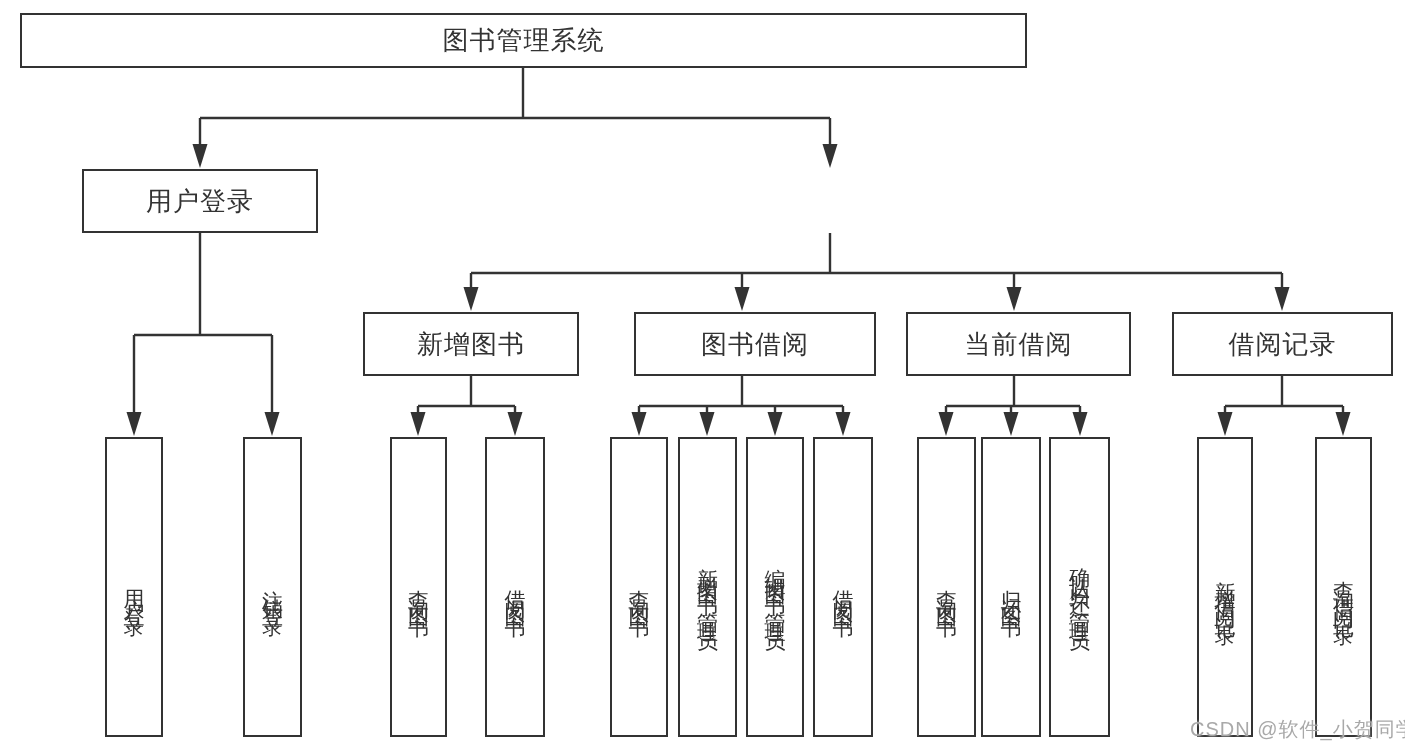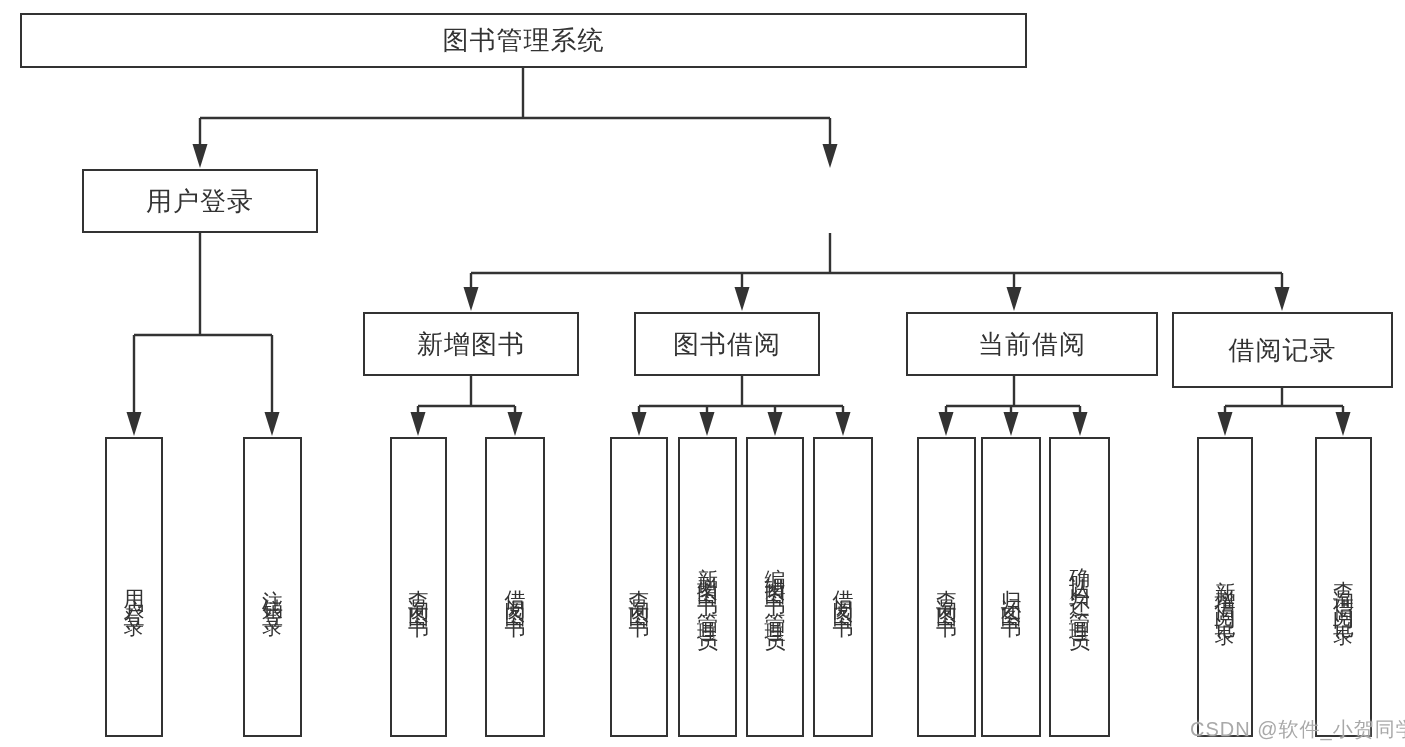--- a/index.html
+++ b/index.html
@@ -67,27 +67,27 @@
     <span>图书管理系统</span>
   </div>
 
   <div class="hbox" style="left:82px;top:169px;width:236px;height:64px">
     <span>用户登录</span>
   </div>
 
   <div class="hbox" style="left:363px;top:312px;width:216px;height:64px">
     <span>新增图书</span>
   </div>
-  <div class="hbox" style="left:634px;top:312px;width:186px;height:64px">
+  <div class="hbox" style="left:634px;top:312px;width:242px;height:64px">
     <span>图书借阅</span>
   </div>
-  <div class="hbox" style="left:906px;top:312px;width:252px;height:64px">
+  <div class="hbox" style="left:906px;top:312px;width:225px;height:64px">
     <span>当前借阅</span>
   </div>
-  <div class="hbox" style="left:1172px;top:312px;width:221px;height:76px">
+  <div class="hbox" style="left:1172px;top:312px;width:221px;height:64px">
     <span>借阅记录</span>
   </div>
 
   <div class="vbox" style="left:105px;width:58px">
     <span class="vtext">用户登录</span>
   </div>
   <div class="vbox" style="left:243px;width:59px">
     <span class="vtext">注销登录</span>
   </div>
 

